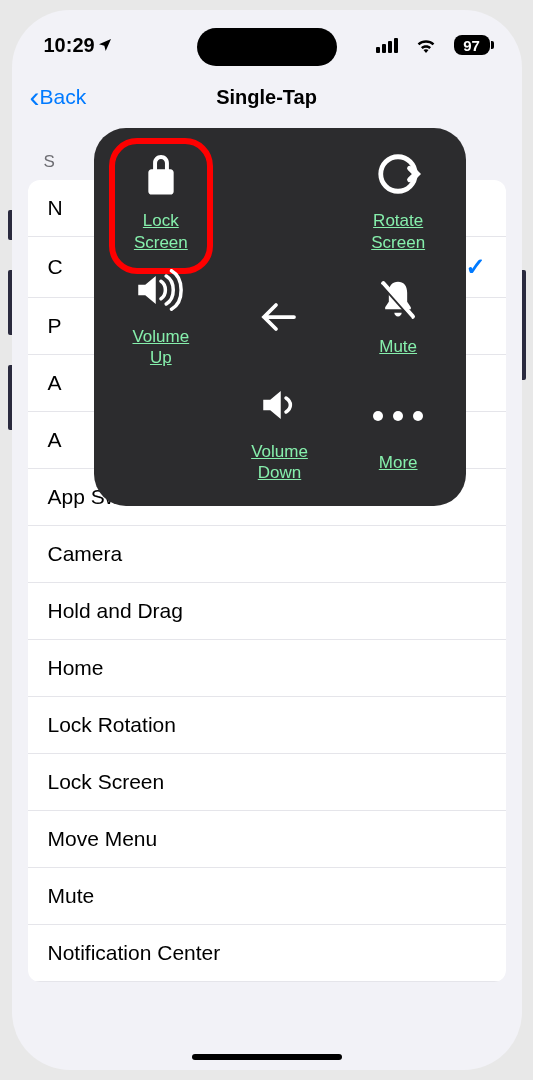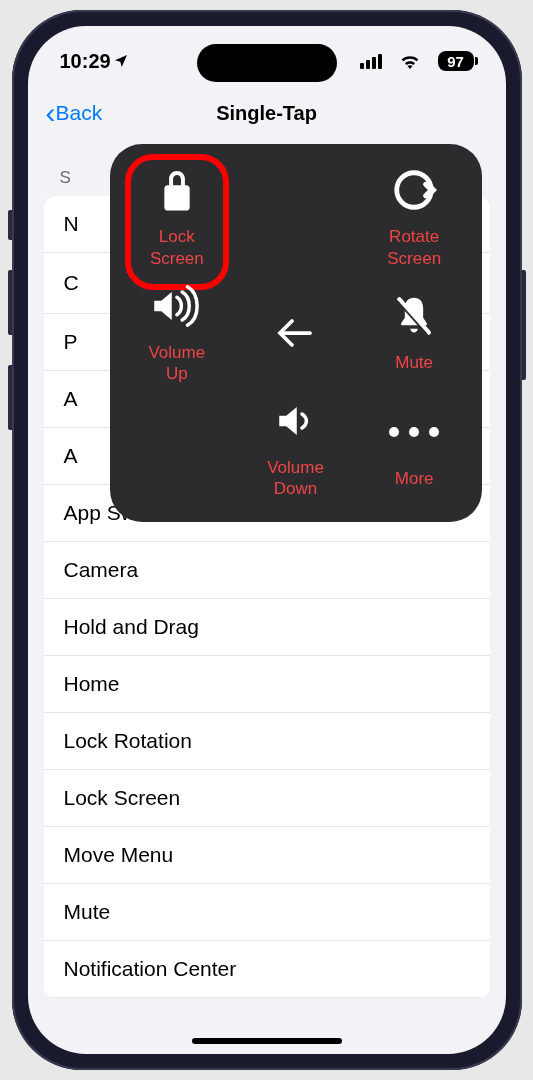--- a/index.html
+++ b/index.html
@@ -14,21 +14,21 @@
       justify-content: center;
       align-items: flex-start;
       min-height: 1080px;
       width: 533px;
     }
     .phone-frame {
       width: 510px;
       height: 1060px;
       background: #1a1a2e;
       border-radius: 70px;
-      padding: 16px;
+      padding: 0;
       position: relative;
       margin-top: 10px;
       box-shadow: inset 0 0 0 2px #3a3a4e;
     }
     .phone-buttons-left {
       position: absolute;
       left: -4px;
       top: 200px;
       width: 4px;
     }
@@ -190,23 +190,24 @@
       grid-template-columns: repeat(3, 1fr);
       grid-template-rows: repeat(3, 1fr);
       padding: 16px 8px;
       z-index: 50;
     }
     .menu-item {
       display: flex;
       flex-direction: column;
       align-items: center;
       justify-content: center;
-      color: #ef4444;
+      color: #86efac;
       gap: 12px;
       position: relative;
+      text-decoration: underline;
     }
     .menu-icon {
       height: 48px;
       display: flex;
       align-items: center;
       justify-content: center;
     }
     .menu-label {
       font-size: 17px;
       text-align: center;

